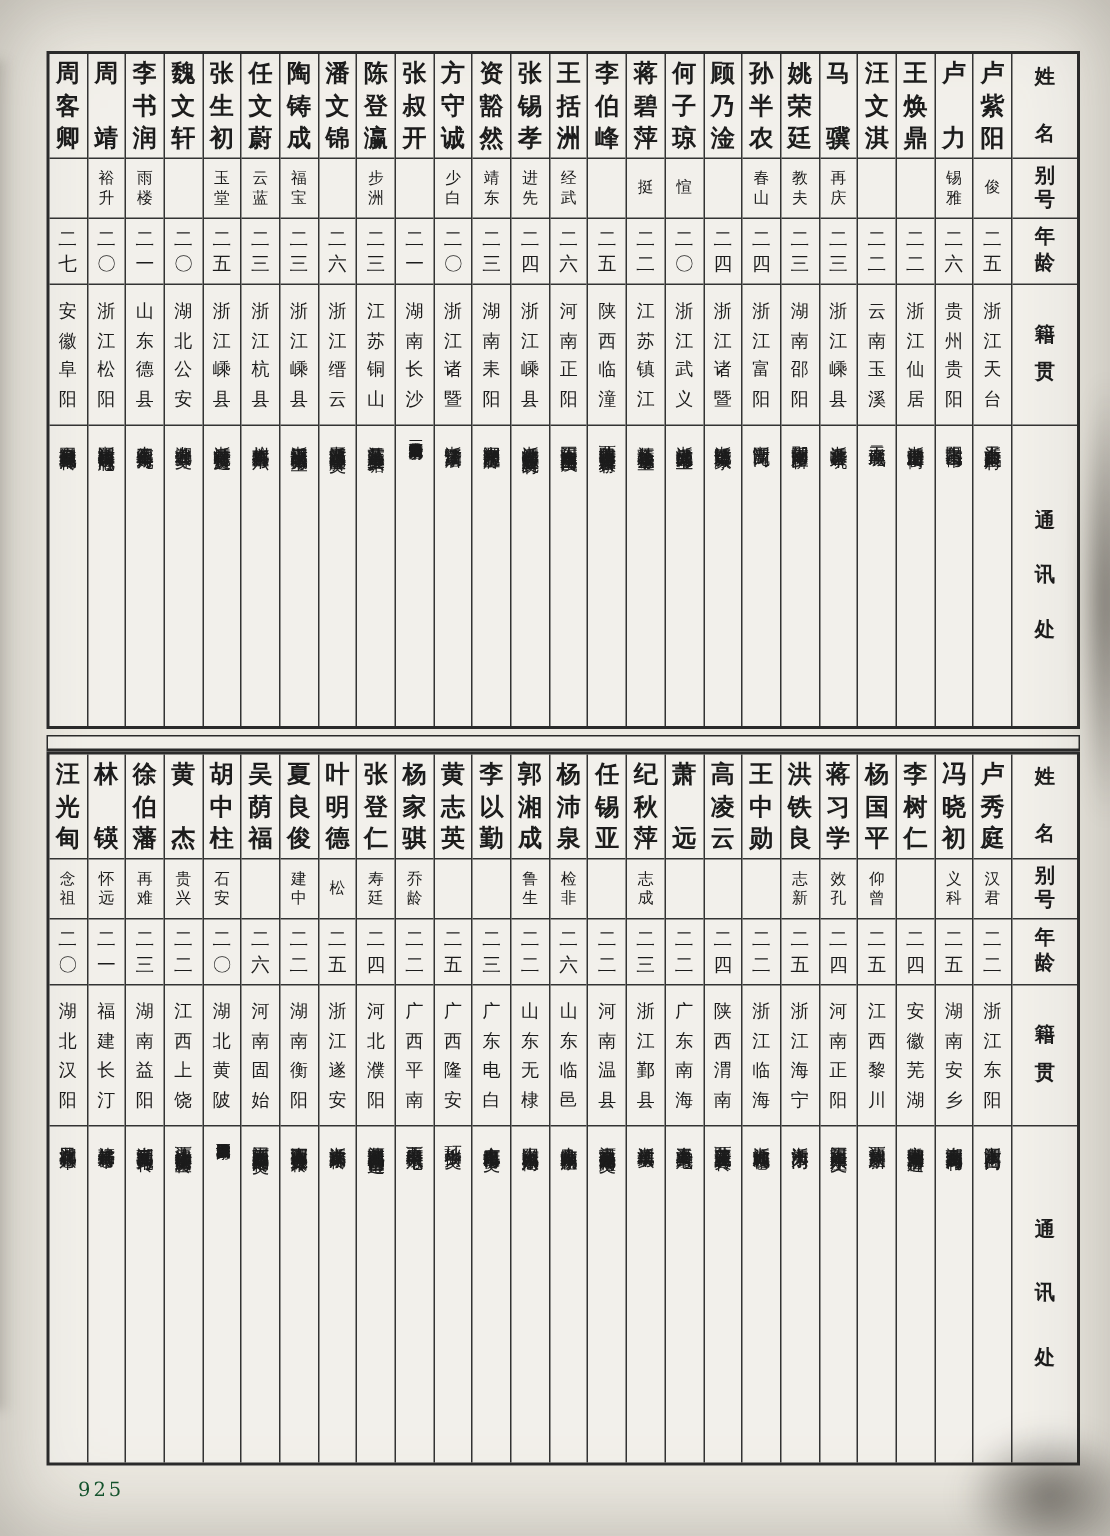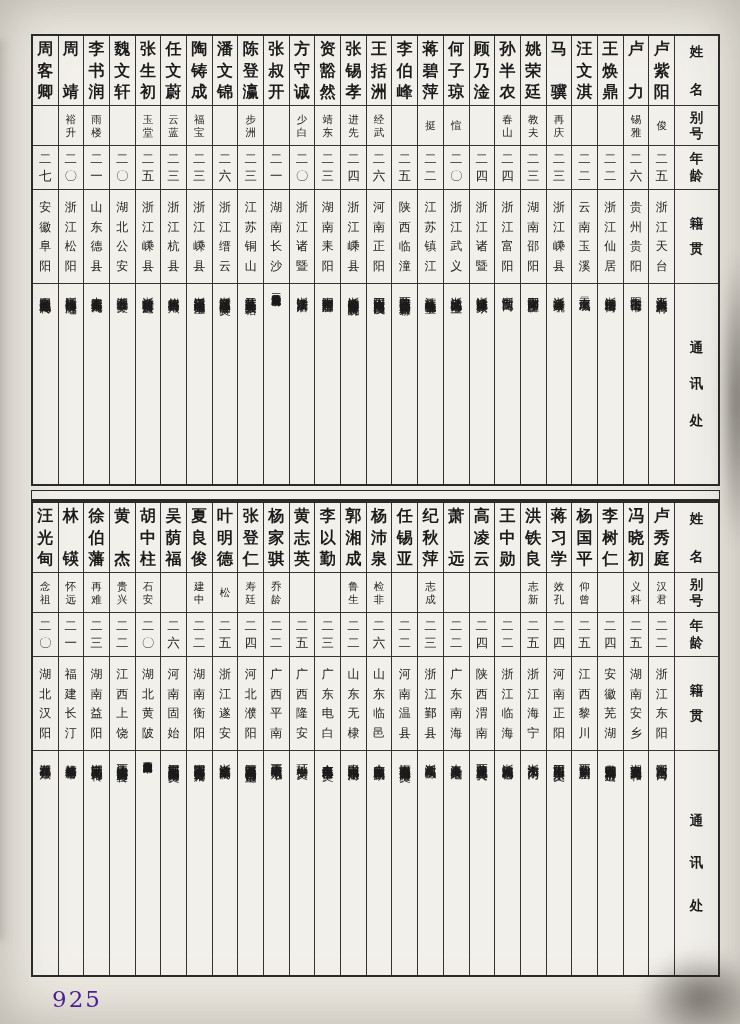--- a/index.html
+++ b/index.html
@@ -41,21 +41,21 @@
   .header-col .ch { font-weight: bold; font-size: 13.5px; }
   .header-col .c-name  { padding: 9px 0; }
   .header-col .c-alias { justify-content: space-evenly; padding: 4px 0; }
   .header-col .c-origin{ padding: 16px 0; }
   .header-col .c-addr  { justify-content: space-evenly; padding: 34px 0; border-bottom: none; }
   .divider {
     height: 11px; margin-top: 4px;
     border: 1px solid #2a2a2a; border-bottom-width: 2px;
     background: rgba(255,255,255,.25);
   }
-  .page-num { position: absolute; left: 52px; top: 986px; font-size: 23px; letter-spacing: 2px; color: #4c1d95; }
+  .page-num { position: absolute; left: 52px; top: 986px; font-size: 13px; letter-spacing: 2px; color: #14532d; }
   .artifact { position: absolute; pointer-events: none; }
   .a1 { right: -14px; top: 250px; width: 34px; height: 300px; background: radial-gradient(closest-side, rgba(40,36,30,.55), transparent); filter: blur(6px); }
   .a2 { right: -20px; bottom: -18px; width: 120px; height: 90px; background: radial-gradient(closest-side, rgba(40,36,30,.6), transparent); filter: blur(8px); }
   .a3 { left: -12px; top: 40px; width: 20px; height: 900px; background: linear-gradient(to right, rgba(60,55,45,.35), transparent); filter: blur(4px); }
 </style>
 </head>
 <body>
 
 <div class="page">
   <div class="content">

